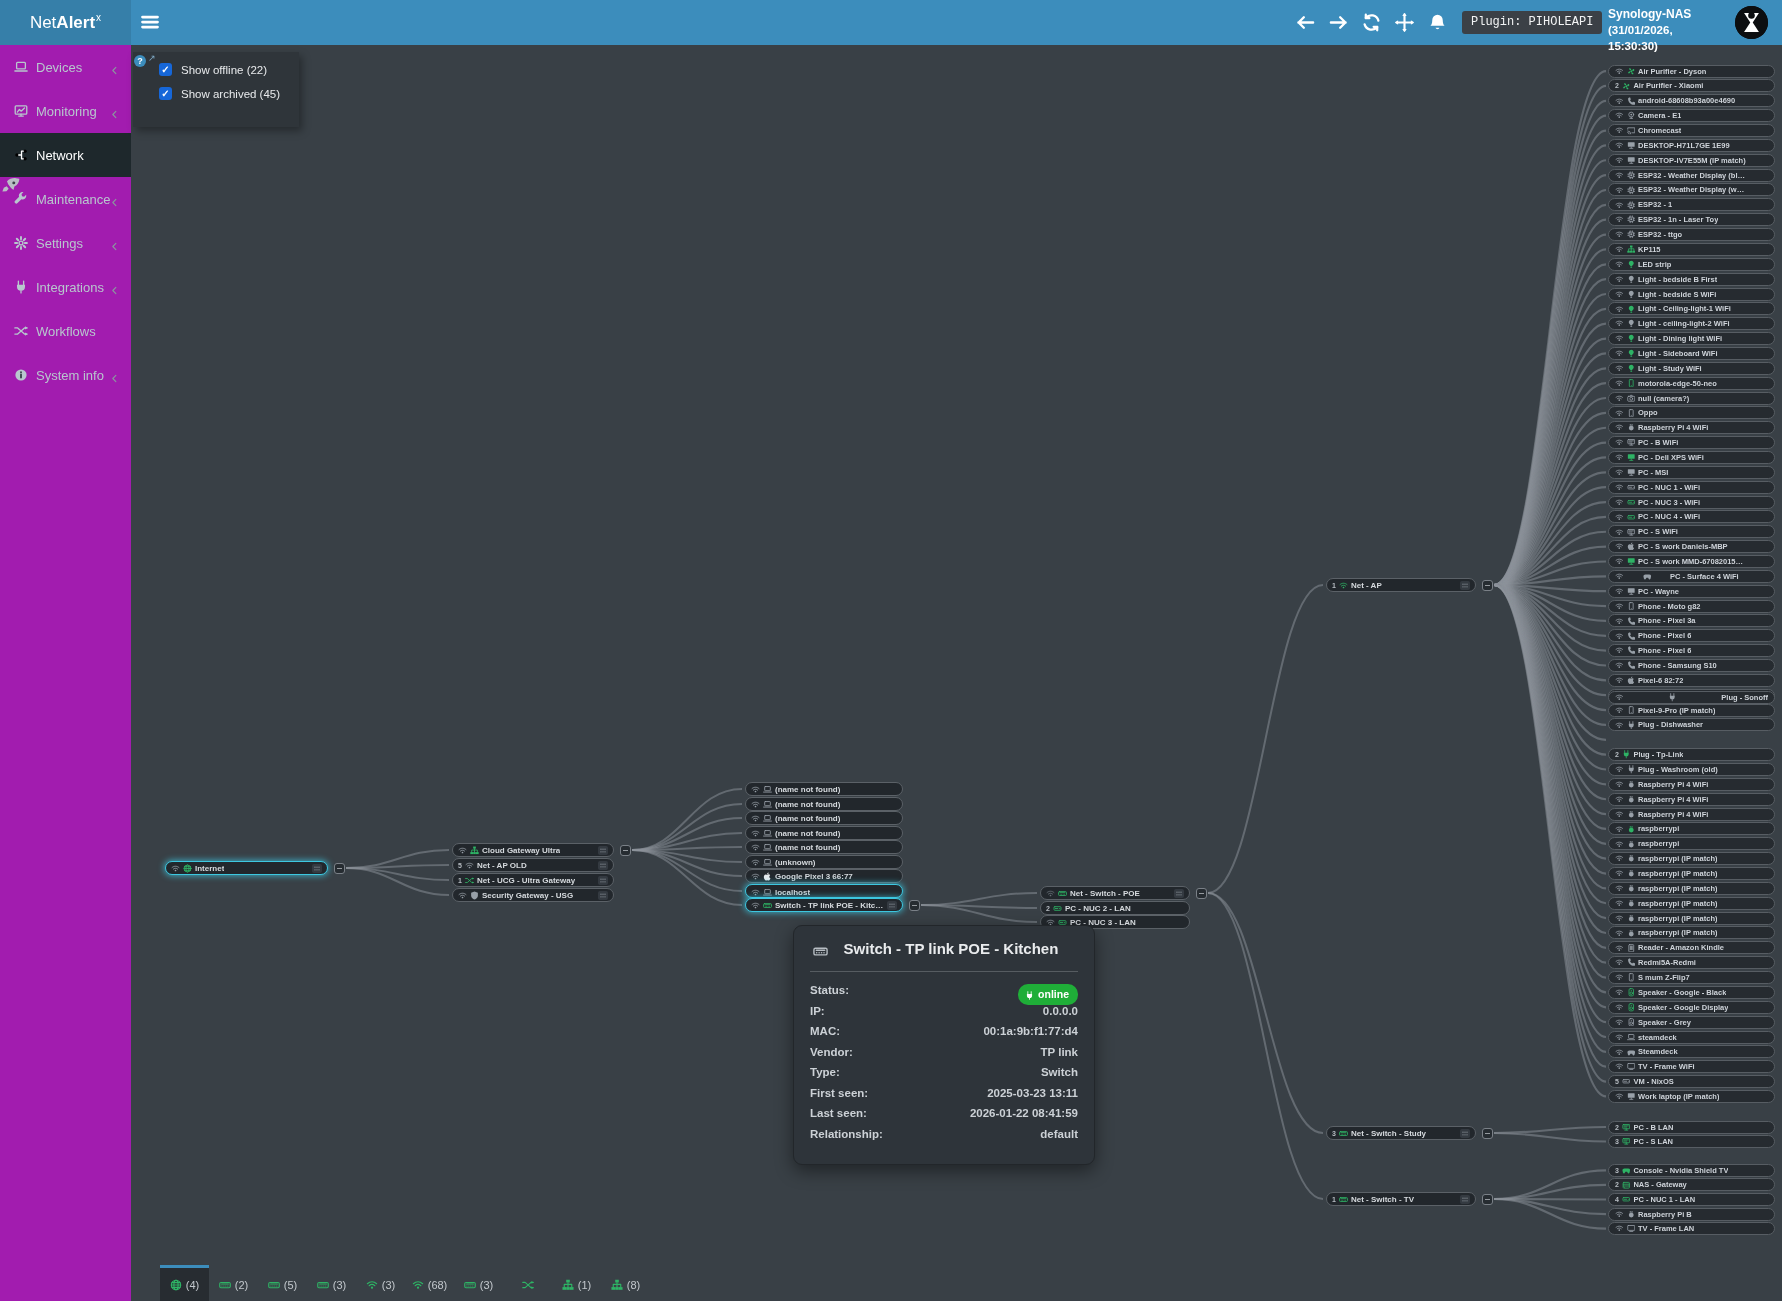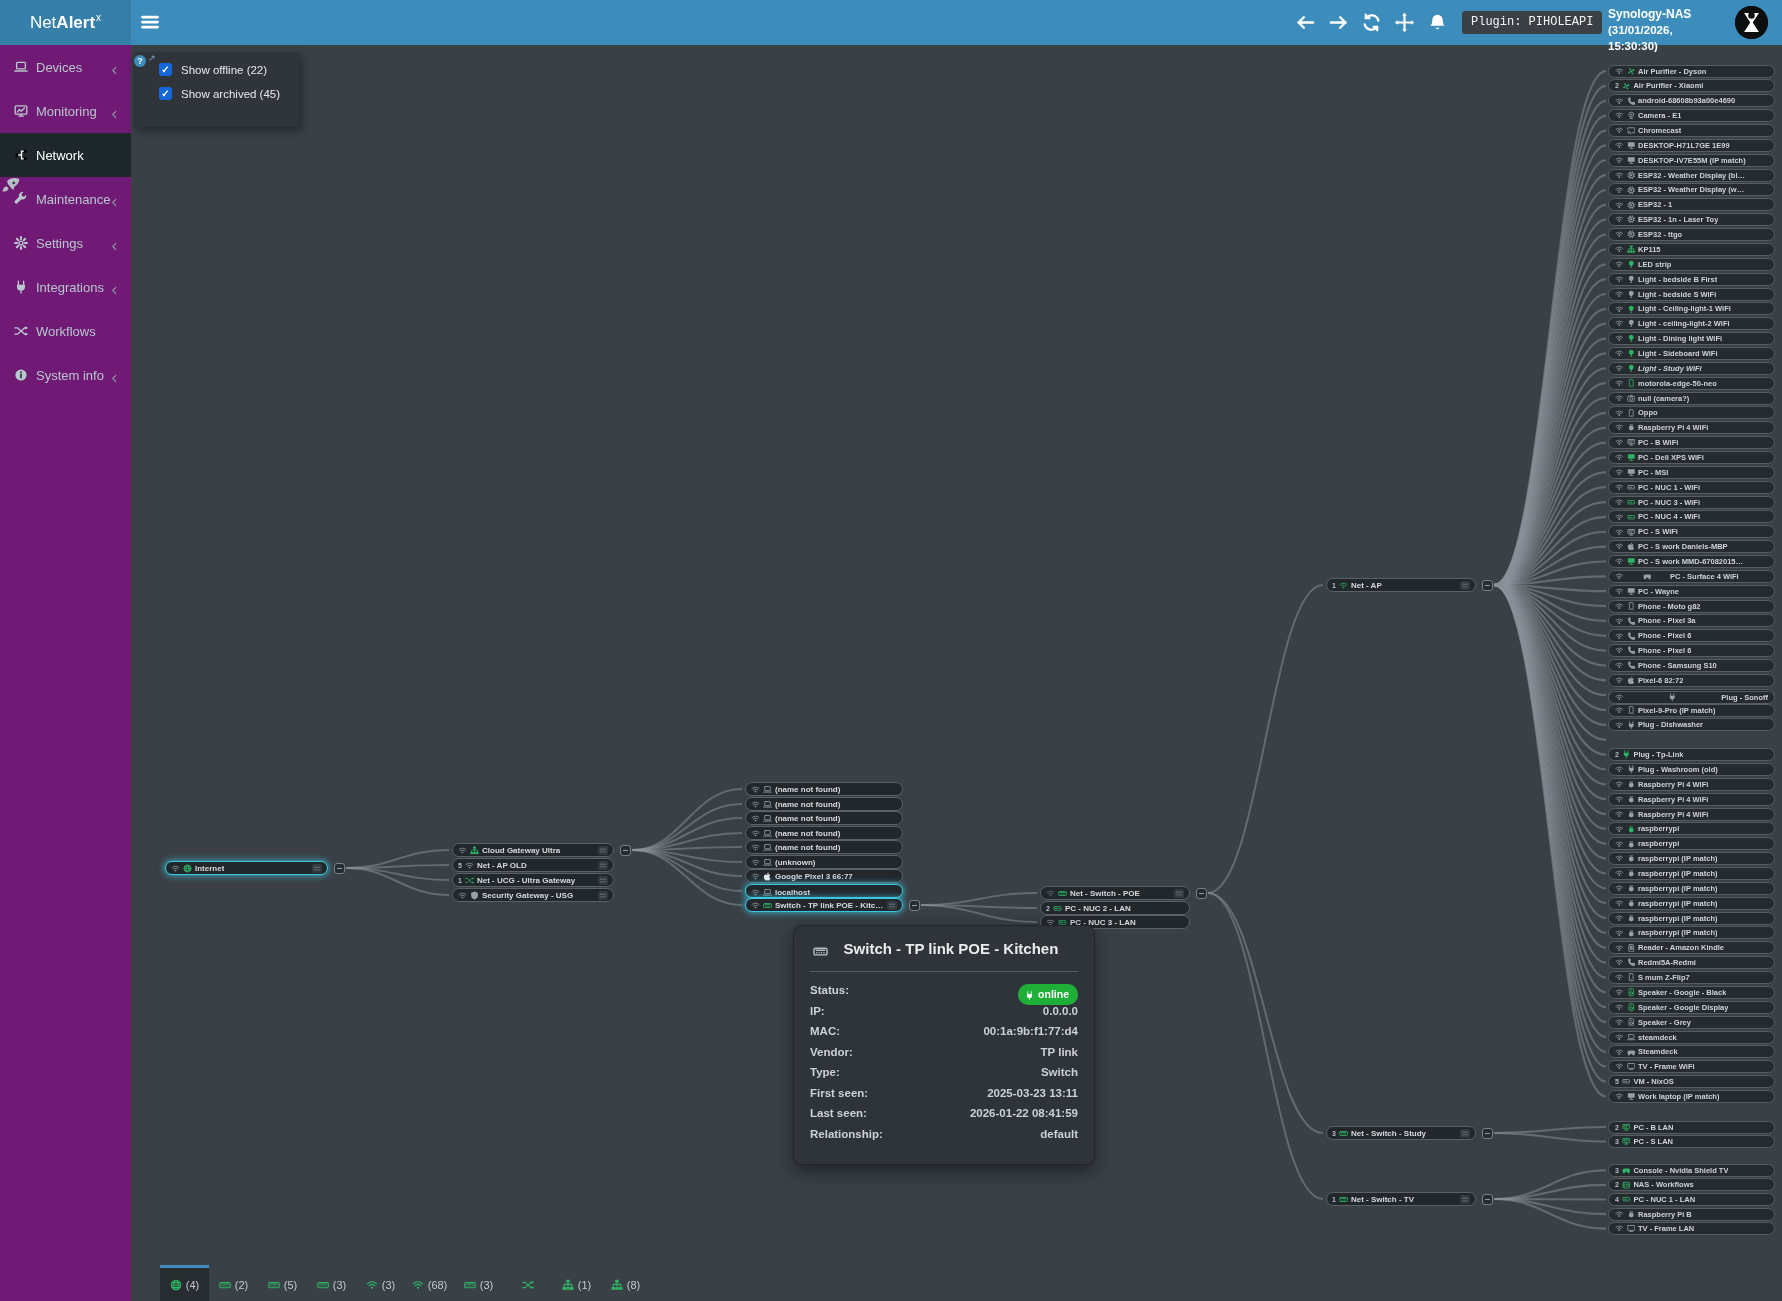--- a/index.html
+++ b/index.html
@@ -17,21 +17,21 @@
   .tb-ico { position:absolute; top:13px; width:19px; height:19px; color:#fff; cursor:pointer; }
   #plugin-badge { position:absolute; top:11px; left:1462px; height:23px; background:#3b4046; color:#f3f4f5;
     font-family:"Liberation Mono", monospace; font-size:12px; border-radius:3px; padding:4px 9px; }
   #host-block { position:absolute; top:6px; left:1608px; width:116px; color:#fff; line-height:16px; }
   #host-block .hn { font-size:12px; font-weight:bold; }
   #host-block .dt { font-size:11.5px; font-weight:bold; }
   #avatar { position:absolute; top:6px; left:1735px; width:33px; height:33px; border-radius:50%;
     background:#0c0e10; display:flex; align-items:center; justify-content:center; }
 
   
-  #sidebar { position:absolute; top:45px; left:0; width:131px; height:1256px; background:#701a75; z-index:30; }
+  #sidebar { position:absolute; top:45px; left:0; width:131px; height:1256px; background:#a21caf; z-index:30; }
   .sb-item { position:relative; height:44px; display:flex; align-items:center; padding-left:14px;
     color:#b8c7ce; font-size:13px; cursor:pointer; }
   .sb-item .ic { width:14px; height:14px; margin-right:8px; flex:0 0 14px; }
   .sb-item.active { background:#1e282c; color:#fff; }
   .sb-chev { position:absolute; right:12px; width:9px; height:9px; }
 
   #rocket { position:absolute; left:2px; top:176px; width:18px; height:18px; color:#b9bfc5; z-index:35;
     transform:rotate(8deg); }
 
   
@@ -921,21 +921,21 @@
             <path d="M1.8 6.3c3.6-3.2 8.8-3.2 12.4 0" fill="none" stroke="currentColor" stroke-width="1.5" stroke-linecap="round" stroke-linejoin="round"></path>
             <path d="M4.2 9c2.2-2 5.4-2 7.6 0" fill="none" stroke="currentColor" stroke-width="1.5" stroke-linecap="round" stroke-linejoin="round"></path>
             <circle cx="8" cy="11.6" r="1.5" fill="currentColor"></circle>
           </svg></span>
         <span class="nico" style="color: rgb(46, 179, 101);"><svg viewBox="0 0 16 16" width="100%" height="100%">
             <path d="M8 1.4a4.7 4.7 0 0 1 2.6 8.6c-.5.4-.8.9-.8 1.4H6.2c0-.5-.3-1-.8-1.4A4.7 4.7 0 0 1 8 1.4z" fill="currentColor"></path>
             <rect x="6.2" y="12.2" width="3.6" height="2.4" rx=".9" fill="currentColor"></rect>
           </svg></span>
         <span class="lbl">Light - Sideboard WiFi</span>
       </div>
-      <div class="dev-row" style="top: 361.8px; font-style: italic;">
+      <div class="dev-row" style="top: 361.8px;">
         <span class="nico" style="color: rgb(152, 160, 168);"><svg viewBox="0 0 16 16" width="100%" height="100%">
             <path d="M1.8 6.3c3.6-3.2 8.8-3.2 12.4 0" fill="none" stroke="currentColor" stroke-width="1.5" stroke-linecap="round" stroke-linejoin="round"></path>
             <path d="M4.2 9c2.2-2 5.4-2 7.6 0" fill="none" stroke="currentColor" stroke-width="1.5" stroke-linecap="round" stroke-linejoin="round"></path>
             <circle cx="8" cy="11.6" r="1.5" fill="currentColor"></circle>
           </svg></span>
         <span class="nico" style="color: rgb(46, 179, 101);"><svg viewBox="0 0 16 16" width="100%" height="100%">
             <path d="M8 1.4a4.7 4.7 0 0 1 2.6 8.6c-.5.4-.8.9-.8 1.4H6.2c0-.5-.3-1-.8-1.4A4.7 4.7 0 0 1 8 1.4z" fill="currentColor"></path>
             <rect x="6.2" y="12.2" width="3.6" height="2.4" rx=".9" fill="currentColor"></rect>
           </svg></span>
         <span class="lbl">Light - Study WiFi</span>
@@ -1551,21 +1551,21 @@
           </svg></span>
         <span class="lbl">Console - Nvidia Shield TV</span>
       </div>
       <div class="dev-row" style="top: 1178.4px;">
         <span class="badge">2</span>
         <span class="nico" style="color: rgb(46, 179, 101);"><svg viewBox="0 0 16 16" width="100%" height="100%">
             <rect x="2.2" y="2.6" width="11.6" height="10.8" rx="1.2" fill="none" stroke="currentColor" stroke-width="1.5" stroke-linecap="round" stroke-linejoin="round"></rect>
             <path d="M2.2 6h11.6M2.2 9.4h11.6" fill="none" stroke="currentColor" stroke-width="1.5" stroke-linecap="round" stroke-linejoin="round"></path>
             <circle cx="4.8" cy="11.6" r=".9" fill="currentColor"></circle>
           </svg></span>
-        <span class="lbl">NAS - Workflows</span>
+        <span class="lbl">NAS - Gateway</span>
       </div>
       <div class="dev-row" style="top: 1193px;">
         <span class="badge">4</span>
         <span class="nico" style="color: rgb(46, 179, 101);"><svg viewBox="0 0 16 16" width="100%" height="100%">
             <rect x="1.8" y="4.8" width="12.4" height="6.4" rx="1.4" fill="none" stroke="currentColor" stroke-width="1.5" stroke-linecap="round" stroke-linejoin="round"></rect>
             <circle cx="11.8" cy="8" r=".9" fill="currentColor"></circle>
             <path d="M4.2 8h4.4" fill="none" stroke="currentColor" stroke-width="1.5" stroke-linecap="round" stroke-linejoin="round"></path>
           </svg></span>
         <span class="lbl">PC - NUC 1 - LAN</span>
       </div>

